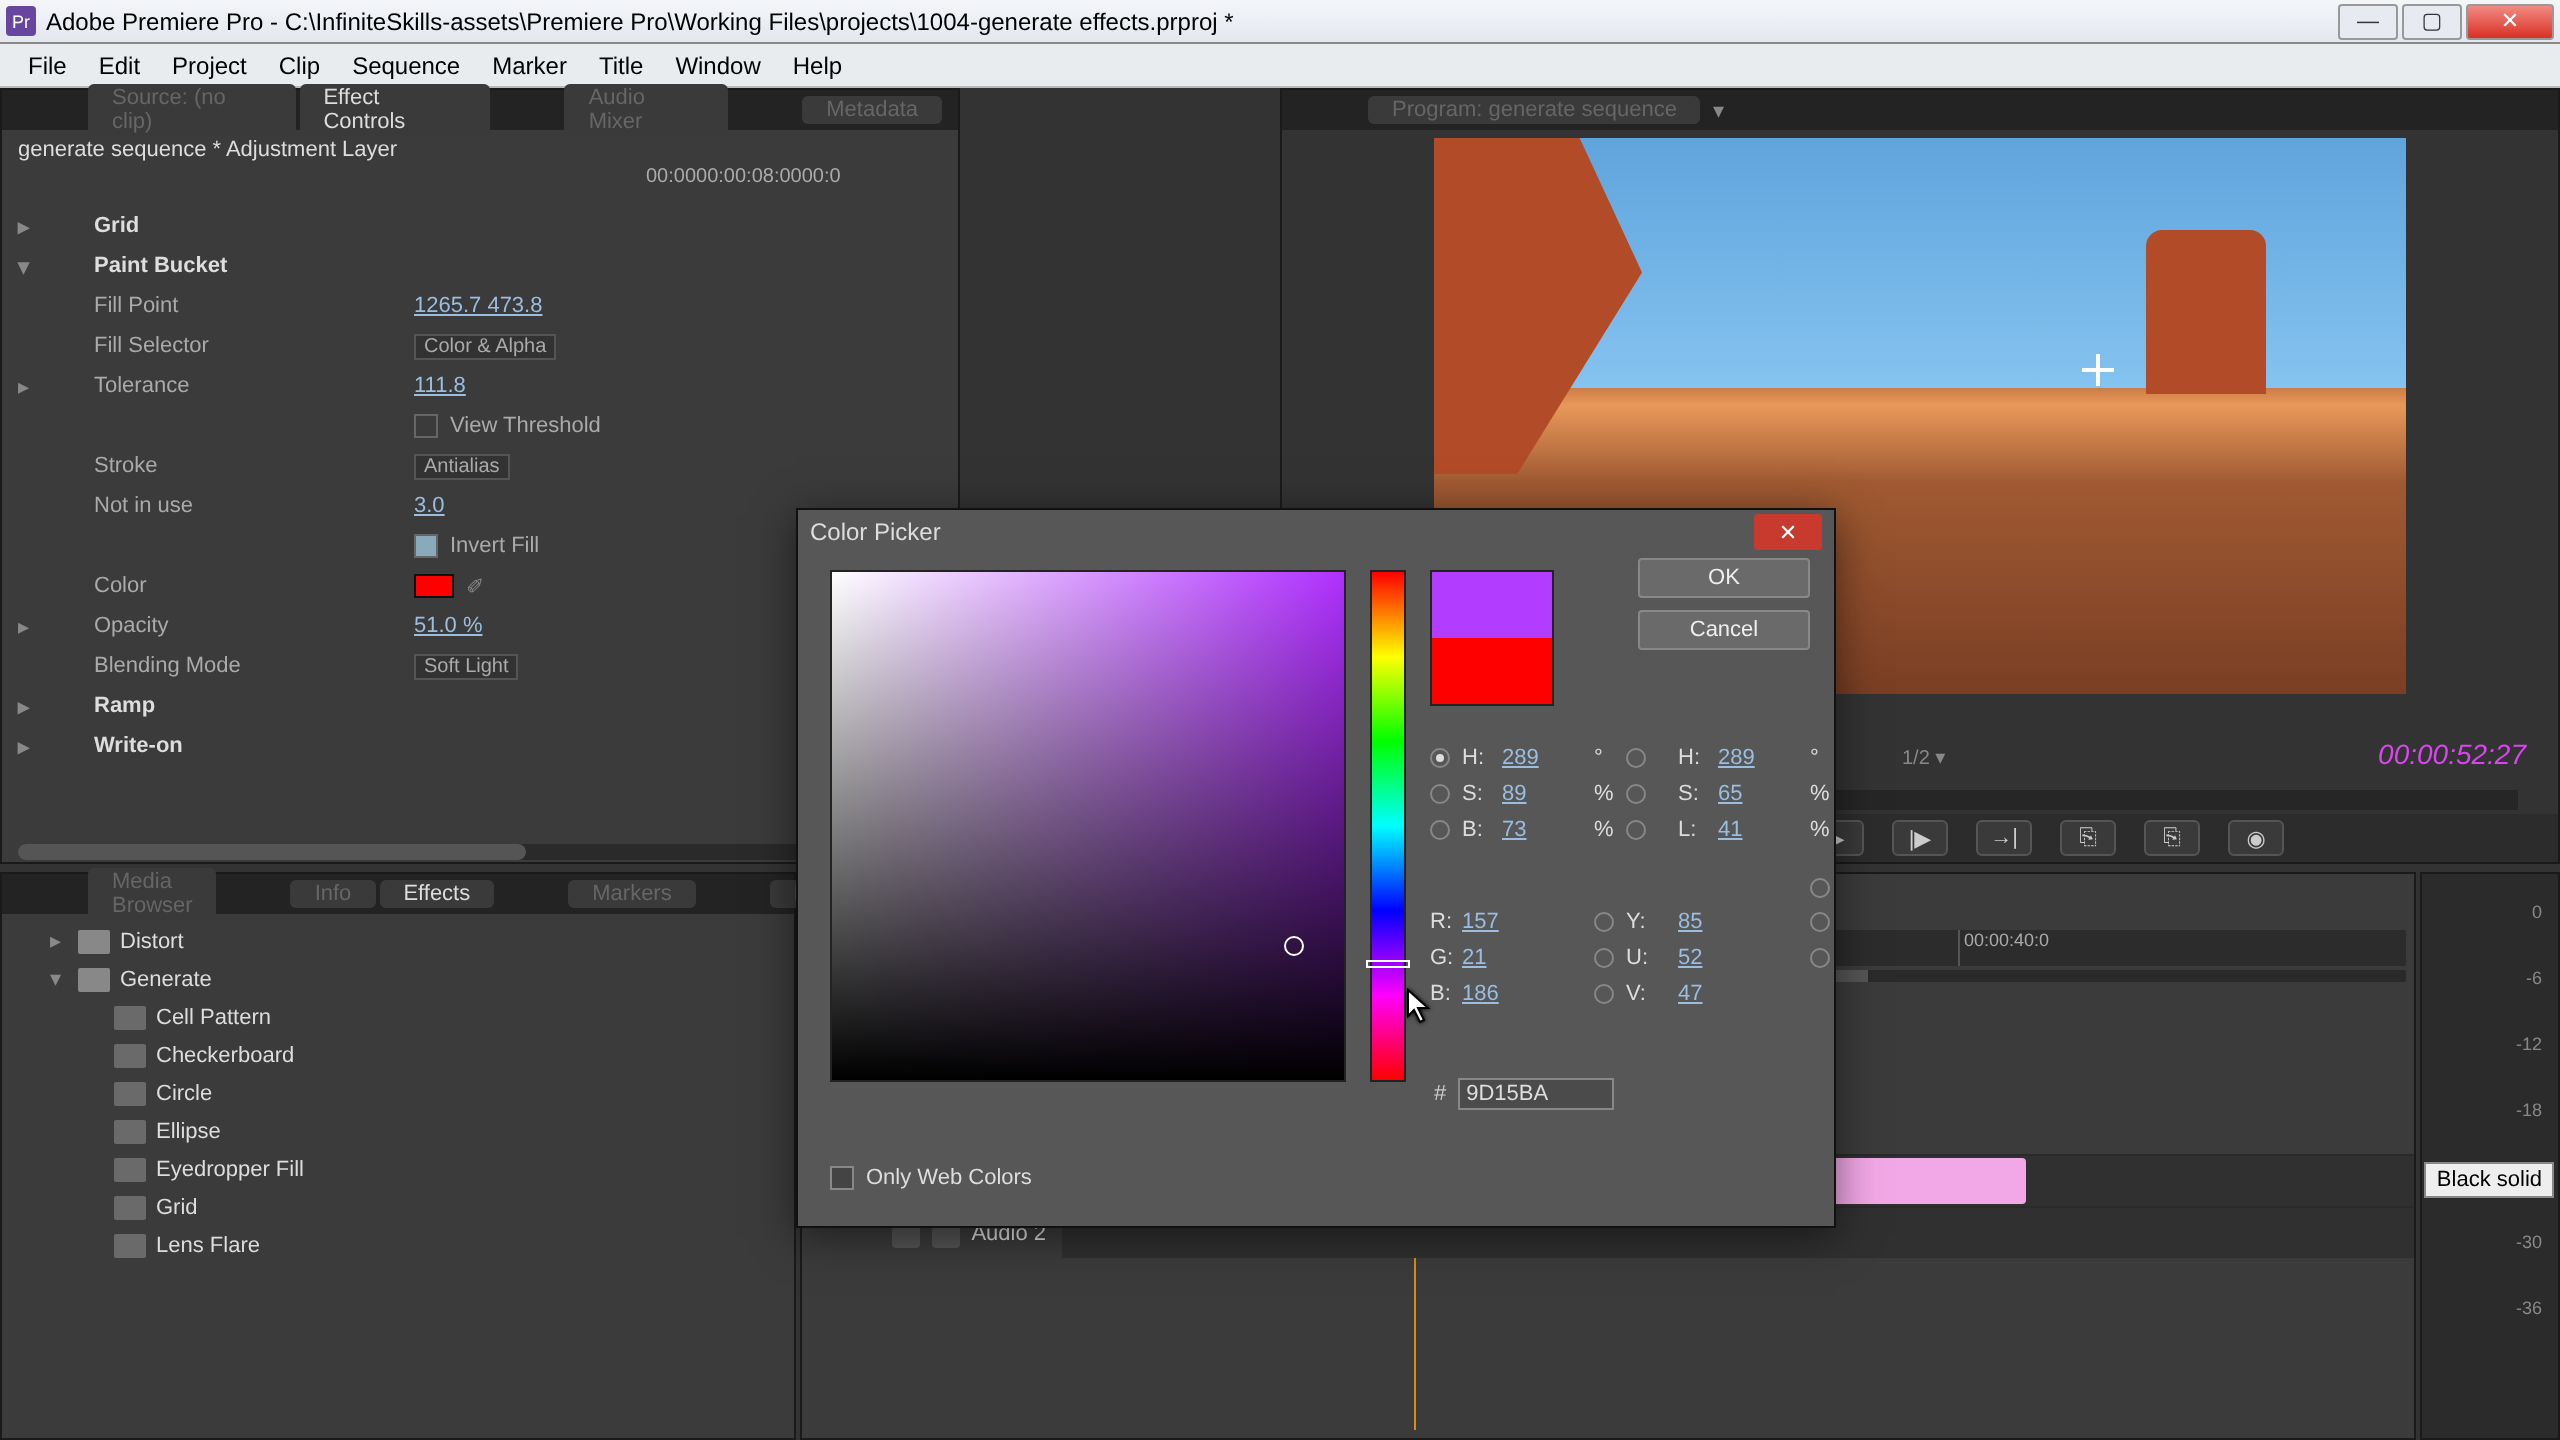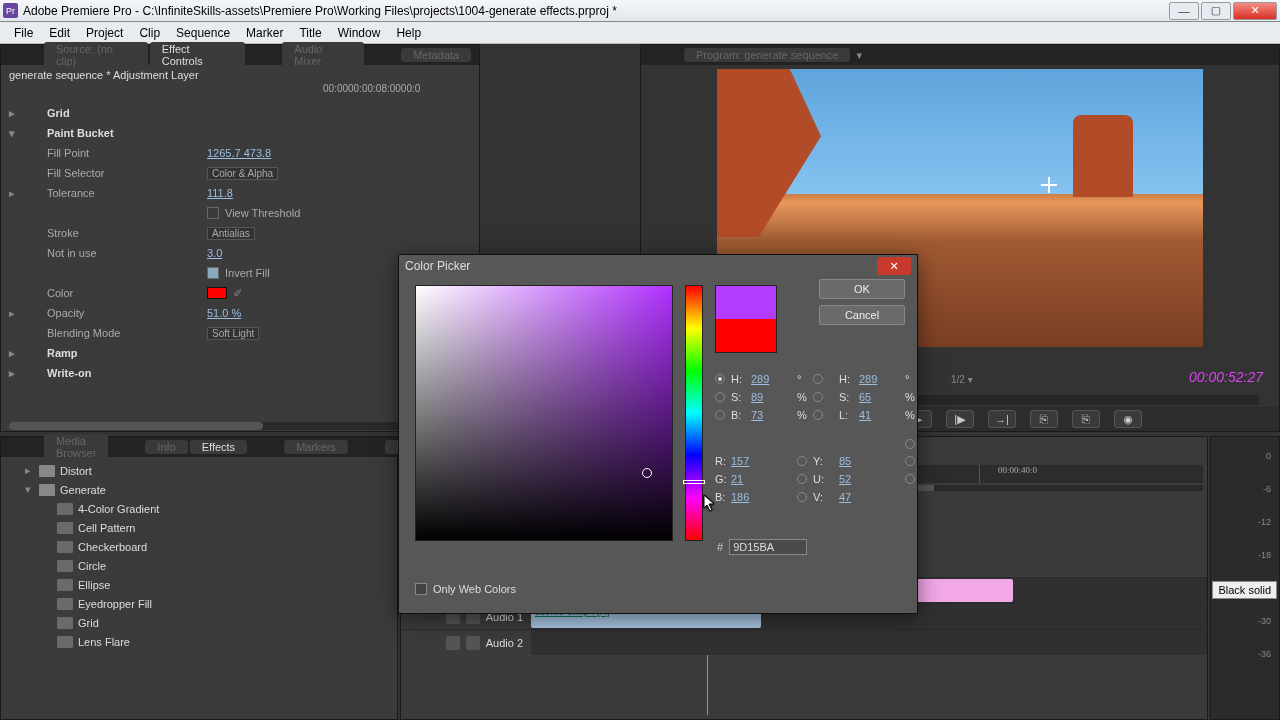--- a/index.html
+++ b/index.html
@@ -63,21 +63,21 @@
 .eff-panel { position: absolute; top: 392px; left: 0; width: 398px; bottom: 0; background: #3b3b3b; border: 1px solid #1a1a1a; }
 .eff-tree { padding: 4px 6px; }
 .eff-item { display: flex; align-items: center; height: 19px; color: #ddd; cursor: pointer; }
 .eff-item .tw { width: 14px; color: #888; }
 .eff-item .fico { width: 16px; height: 12px; background: #888; margin-right: 5px; border-radius: 1px; }
 .eff-item .fico.preset { background: #6a6a6a; }
 
 
 .tl-panel { position: absolute; top: 392px; left: 400px; right: 72px; bottom: 0; background: #3b3b3b; border: 1px solid #1a1a1a; }
 .tl-ruler { position: absolute; top: 28px; left: 130px; right: 4px; height: 18px; background: #2c2c2c; color: #aaa; font-size: 9px; display: flex; }
-.tl-ruler span { flex: 1; padding-left: 18px; border-left: 1px solid #555; font-family: Liberation Serif, serif;}
+.tl-ruler span { flex: 1; padding-left: 2px; border-left: 1px solid #555;}
 .tl-prog { position: absolute; top: 48px; left: 130px; right: 4px; height: 6px; background: #2a2a2a; }
 .tl-prog .fill { width: 60%; height: 100%; background: #555; }
 .tl-tracks { position: absolute; top: 140px; left: 0; right: 0; }
 .tl-trk { height: 26px; display: flex; align-items: center; border-top: 1px solid #2a2a2a; }
 .tl-trk .hd { width: 130px; display: flex; align-items: center; justify-content: flex-end; padding-right: 8px; gap: 6px; }
 .tl-trk .lbl { color: #ddd; font-size: 11px; }
 .tl-trk .tgl { width: 14px; height: 14px; background: #555; border-radius: 2px; }
 .tl-trk .clips { flex: 1; position: relative; height: 100%; background: #303030; }
 .clip { position: absolute; top: 1px; bottom: 1px; border-radius: 2px; font-size: 10px; padding: 1px 4px; overflow: hidden; }
 .clip.v1 { left: 0; width: 230px; background: #a6c3e0; color: #175; text-decoration: underline; }
@@ -302,26 +302,20 @@
         <div class="eff-item">
           <span style="width:18px"></span>
           <span class="tw">▾</span>
           <span class="fico "></span>
           <span>Generate</span>
         </div>
         <div class="eff-item">
           <span style="width:36px"></span>
           <span class="tw"></span>
           <span class="fico preset"></span>
-          <span>4-Color Gradient</span>
-        </div>
-        <div class="eff-item">
-          <span style="width:36px"></span>
-          <span class="tw"></span>
-          <span class="fico preset"></span>
           <span>Cell Pattern</span>
         </div>
         <div class="eff-item">
           <span style="width:36px"></span>
           <span class="tw"></span>
           <span class="fico preset"></span>
           <span>Checkerboard</span>
         </div>
         <div class="eff-item">
           <span style="width:36px"></span>
@@ -375,30 +369,20 @@
           </div>
         <div class="clips">
           <div class="clip v1"><span>scenic-6.mp4 [V]</span><div class="thumb"></div></div>
           <div class="clip txt"><span>text for Write-on effect</span></div>
         </div>
       </div>
       <div class="tl-trk">
         <div class="hd">
             <span class="tgl"></span>
             <span class="tgl"></span>
-            <span class="lbl">Audio 1</span>
-          </div>
-        <div class="clips">
-            <div class="clip a1"><span>scenic-6.mp4 [A]</span></div>
-          </div>
-      </div>
-      <div class="tl-trk">
-        <div class="hd">
-            <span class="tgl"></span>
-            <span class="tgl"></span>
             <span class="lbl">Audio 2</span>
           </div>
         <div class="clips"></div>
       </div>
     </div>
   </div>
 
   <div class="au-panel">
     <div class="au-scale" id="au-scale">
         <div>0</div>

